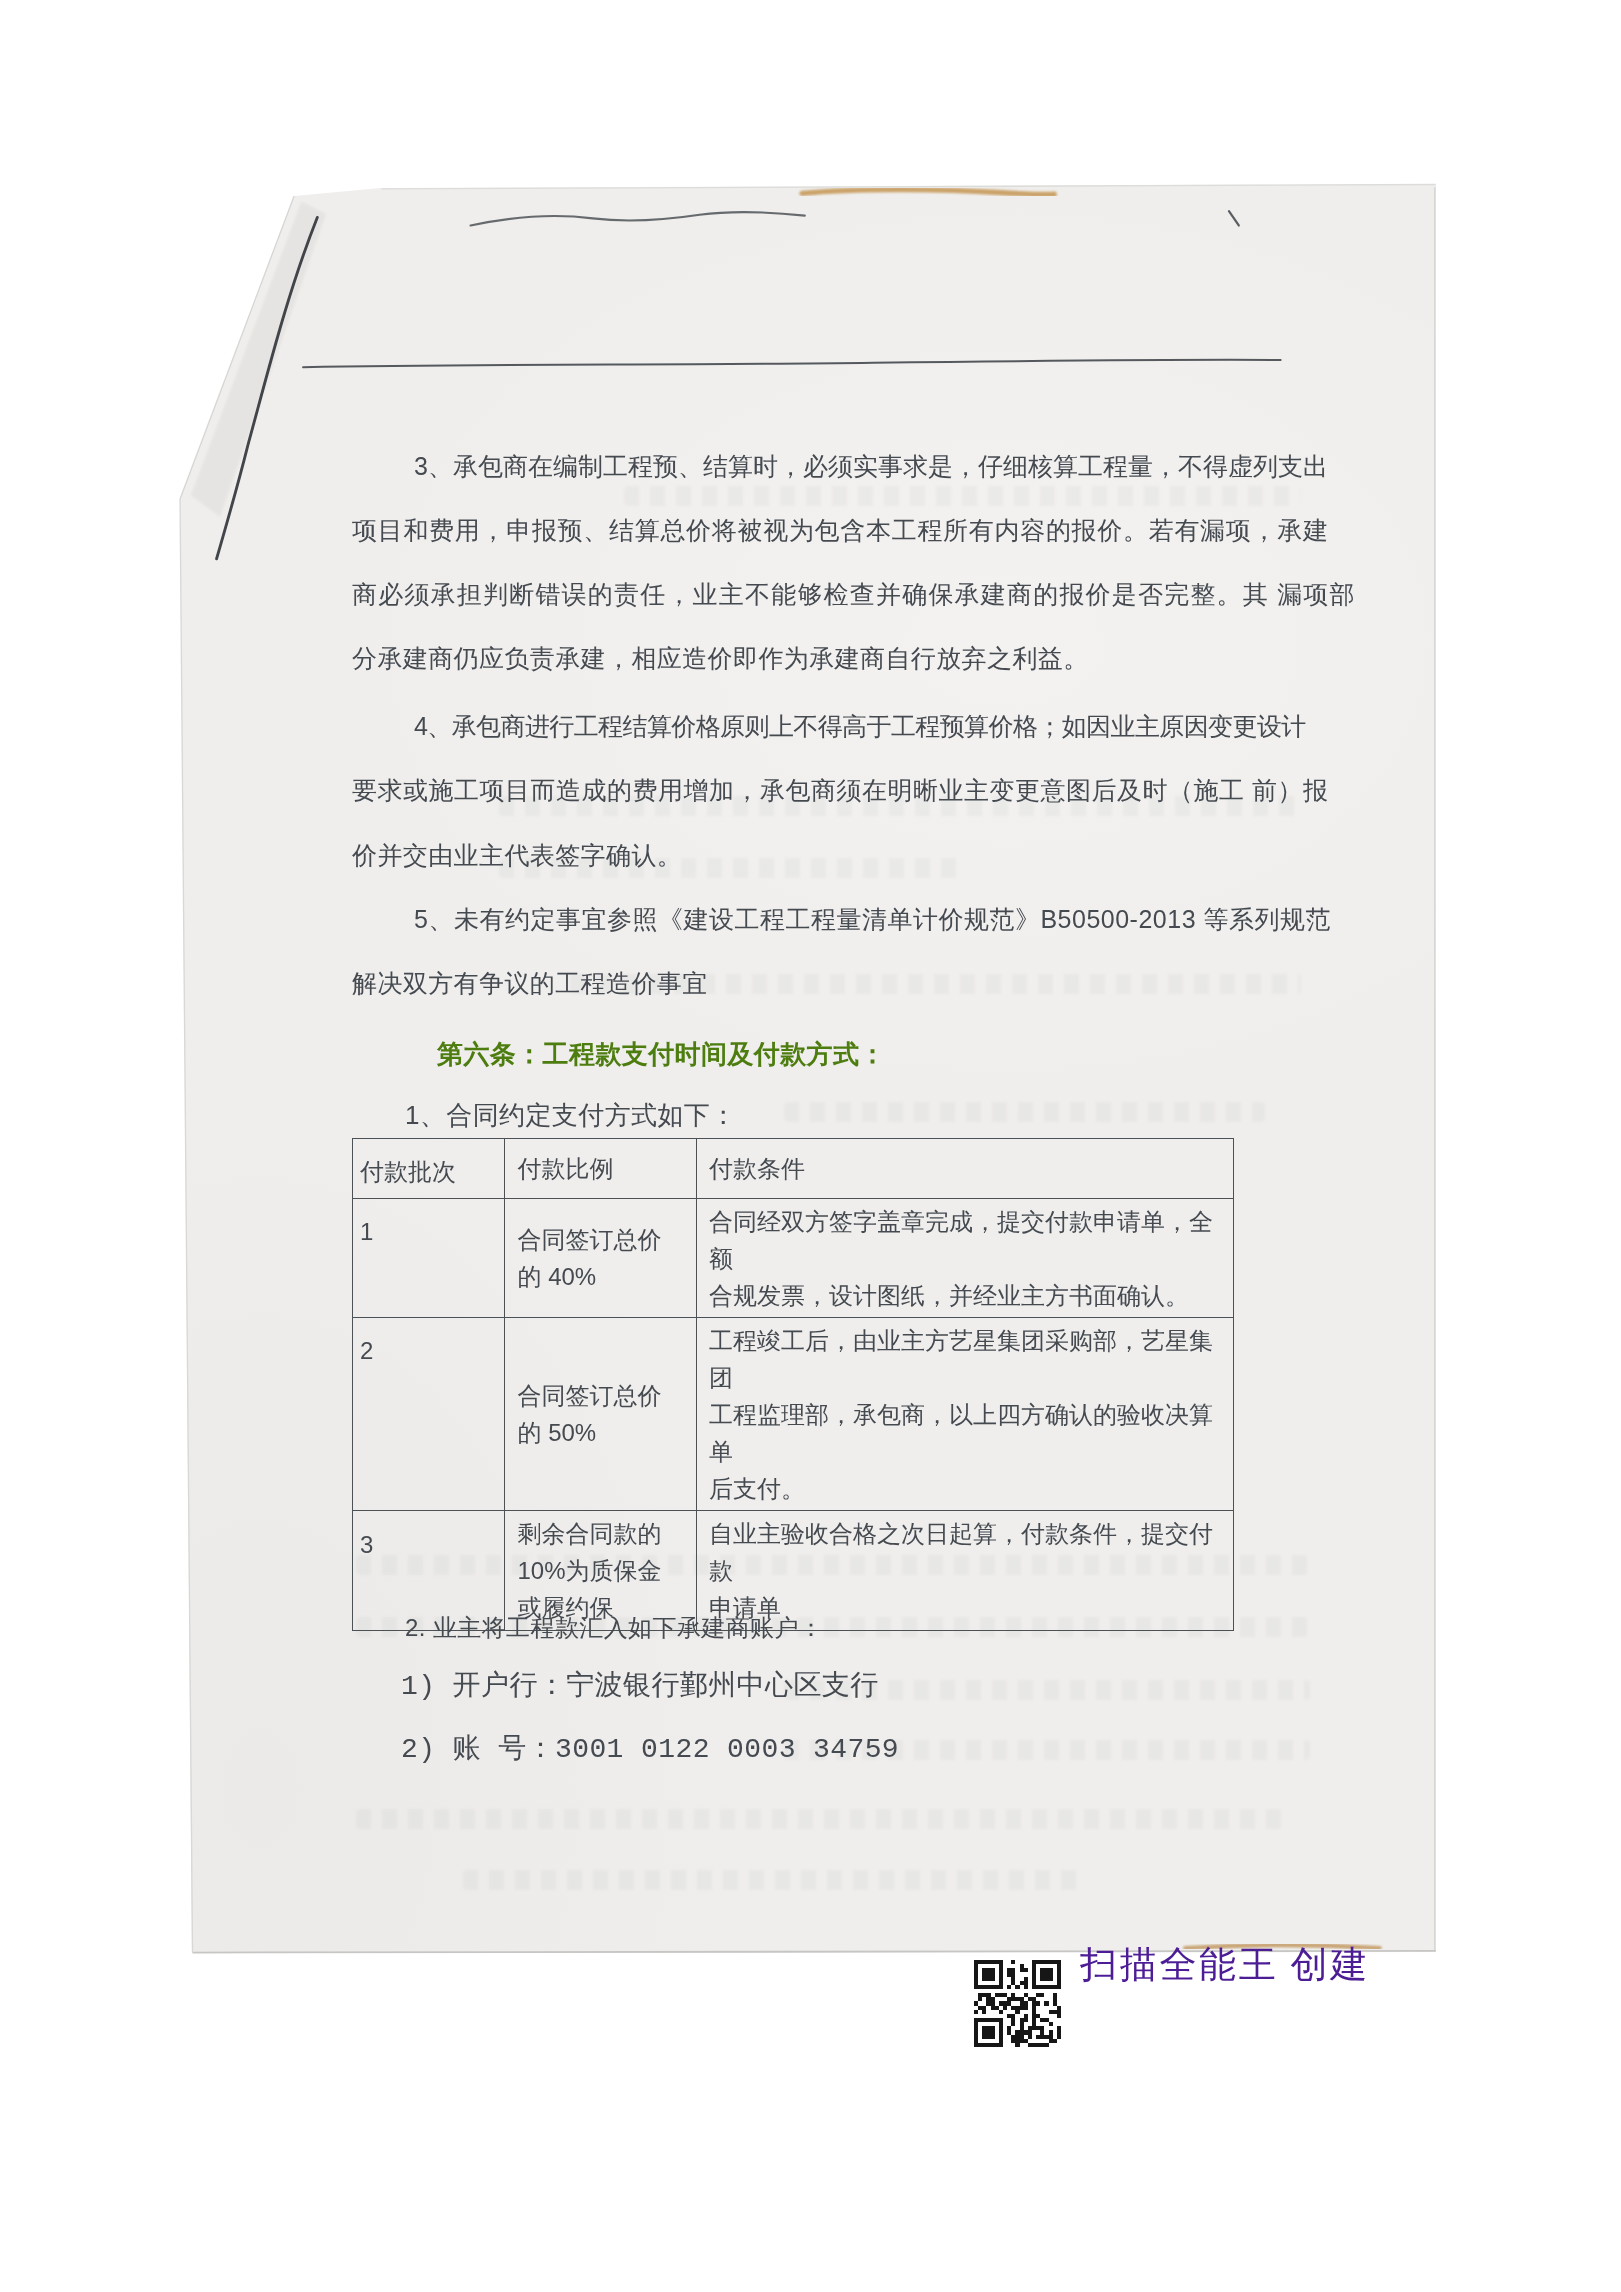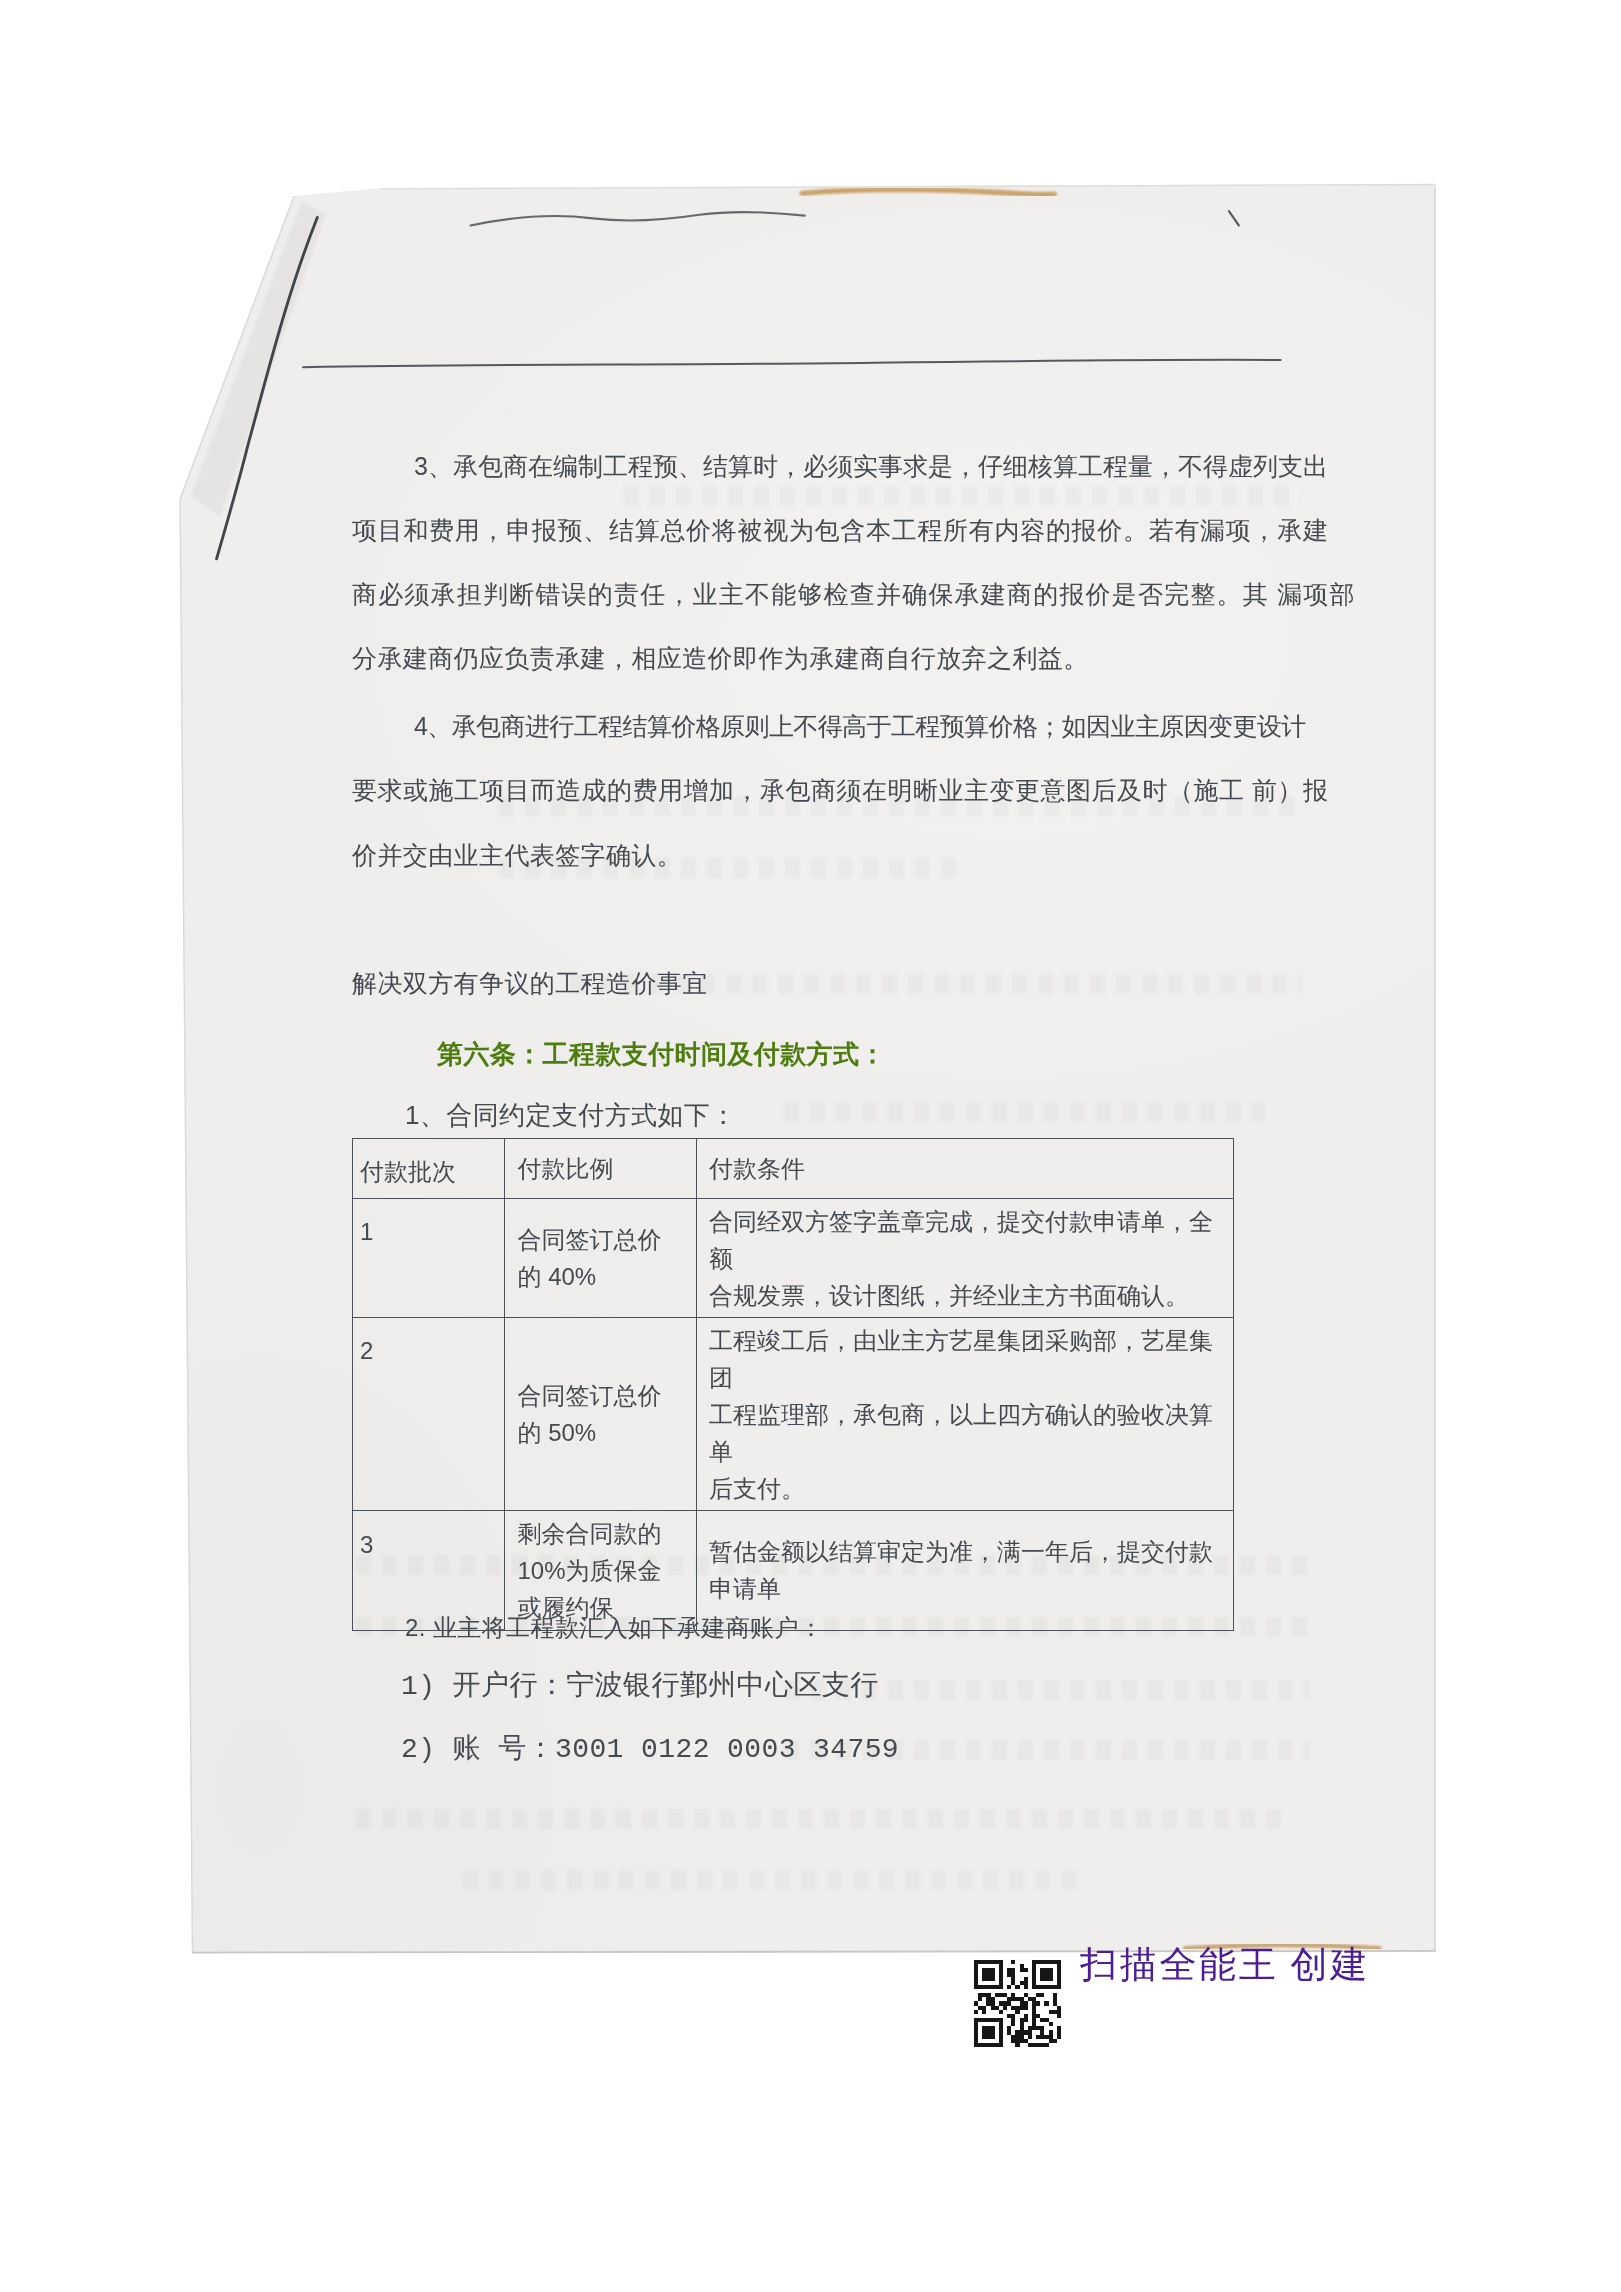--- a/index.html
+++ b/index.html
@@ -107,20 +107,21 @@
 
   <div class="tline" style="left:414px;top:450px;letter-spacing:0px">3、承包商在编制工程预、结算时，必须实事求是，仔细核算工程量，不得虚列支出</div>
   <div class="tline" style="left:352px;top:514px;letter-spacing:0.7px">项目和费用，申报预、结算总价将被视为包含本工程所有内容的报价。若有漏项，承建</div>
   <div class="tline" style="left:352px;top:578px;letter-spacing:1.2px">商必须承担判断错误的责任，业主不能够检查并确保承建商的报价是否完整。其 漏项部</div>
   <div class="tline" style="left:352px;top:642px">分承建商仍应负责承建，相应造价即作为承建商自行放弃之利益。</div>
 
   <div class="tline" style="left:414px;top:710px;letter-spacing:-0.6px">4、承包商进行工程结算价格原则上不得高于工程预算价格；如因业主原因变更设计</div>
   <div class="tline" style="left:352px;top:774px;letter-spacing:0.5px">要求或施工项目而造成的费用增加，承包商须在明晰业主变更意图后及时（施工 前）报</div>
   <div class="tline" style="left:352px;top:839px">价并交由业主代表签字确认。</div>
 
+  <div class="tline" style="left:414px;top:903px;letter-spacing:0.5px">5、未有约定事宜参照《建设工程工程量清单计价规范》B50500-2013 等系列规范</div>
   <div class="tline" style="left:352px;top:967px">解决双方有争议的工程造价事宜</div>
 
   <div class="tline strong" style="left:437px;top:1038px;font-size:26px">第六条：工程款支付时间及付款方式：</div>
 
   <div class="tline" style="left:405px;top:1099px;font-size:26px">1、合同约定支付方式如下：</div>
 
   <table class="paytable">
     <thead>
       <tr class="hrow">
         <th class="c-batch">付款批次</th>
@@ -142,21 +143,21 @@
 的 50%</td>
         <td>工程竣工后，由业主方艺星集团采购部，艺星集团
 工程监理部，承包商，以上四方确认的验收决算单
 后支付。</td>
       </tr>
       <tr class="r2">
         <td class="c-batch">3</td>
         <td class="c-ratio">剩余合同款的
 10%为质保金
 或履约保</td>
-        <td>暂估金额以结算审定为准，满一年后，提交付款
+        <td>自业主验收合格之次日起算，付款条件，提交付款
 申请单</td>
       </tr>
     </tbody>
   </table>
 
   <div class="tline" style="left:405px;top:1612px;font-size:24px">2. 业主将工程款汇入如下承建商账户：</div>
   <div class="tline bank" style="left:401px;top:1671px">1) 开户行：宁波银行鄞州中心区支行</div>
   <div class="tline bank" style="left:401px;top:1734px">2) 账 号：3001 0122 0003 34759</div>
 
   <div class="qr">

